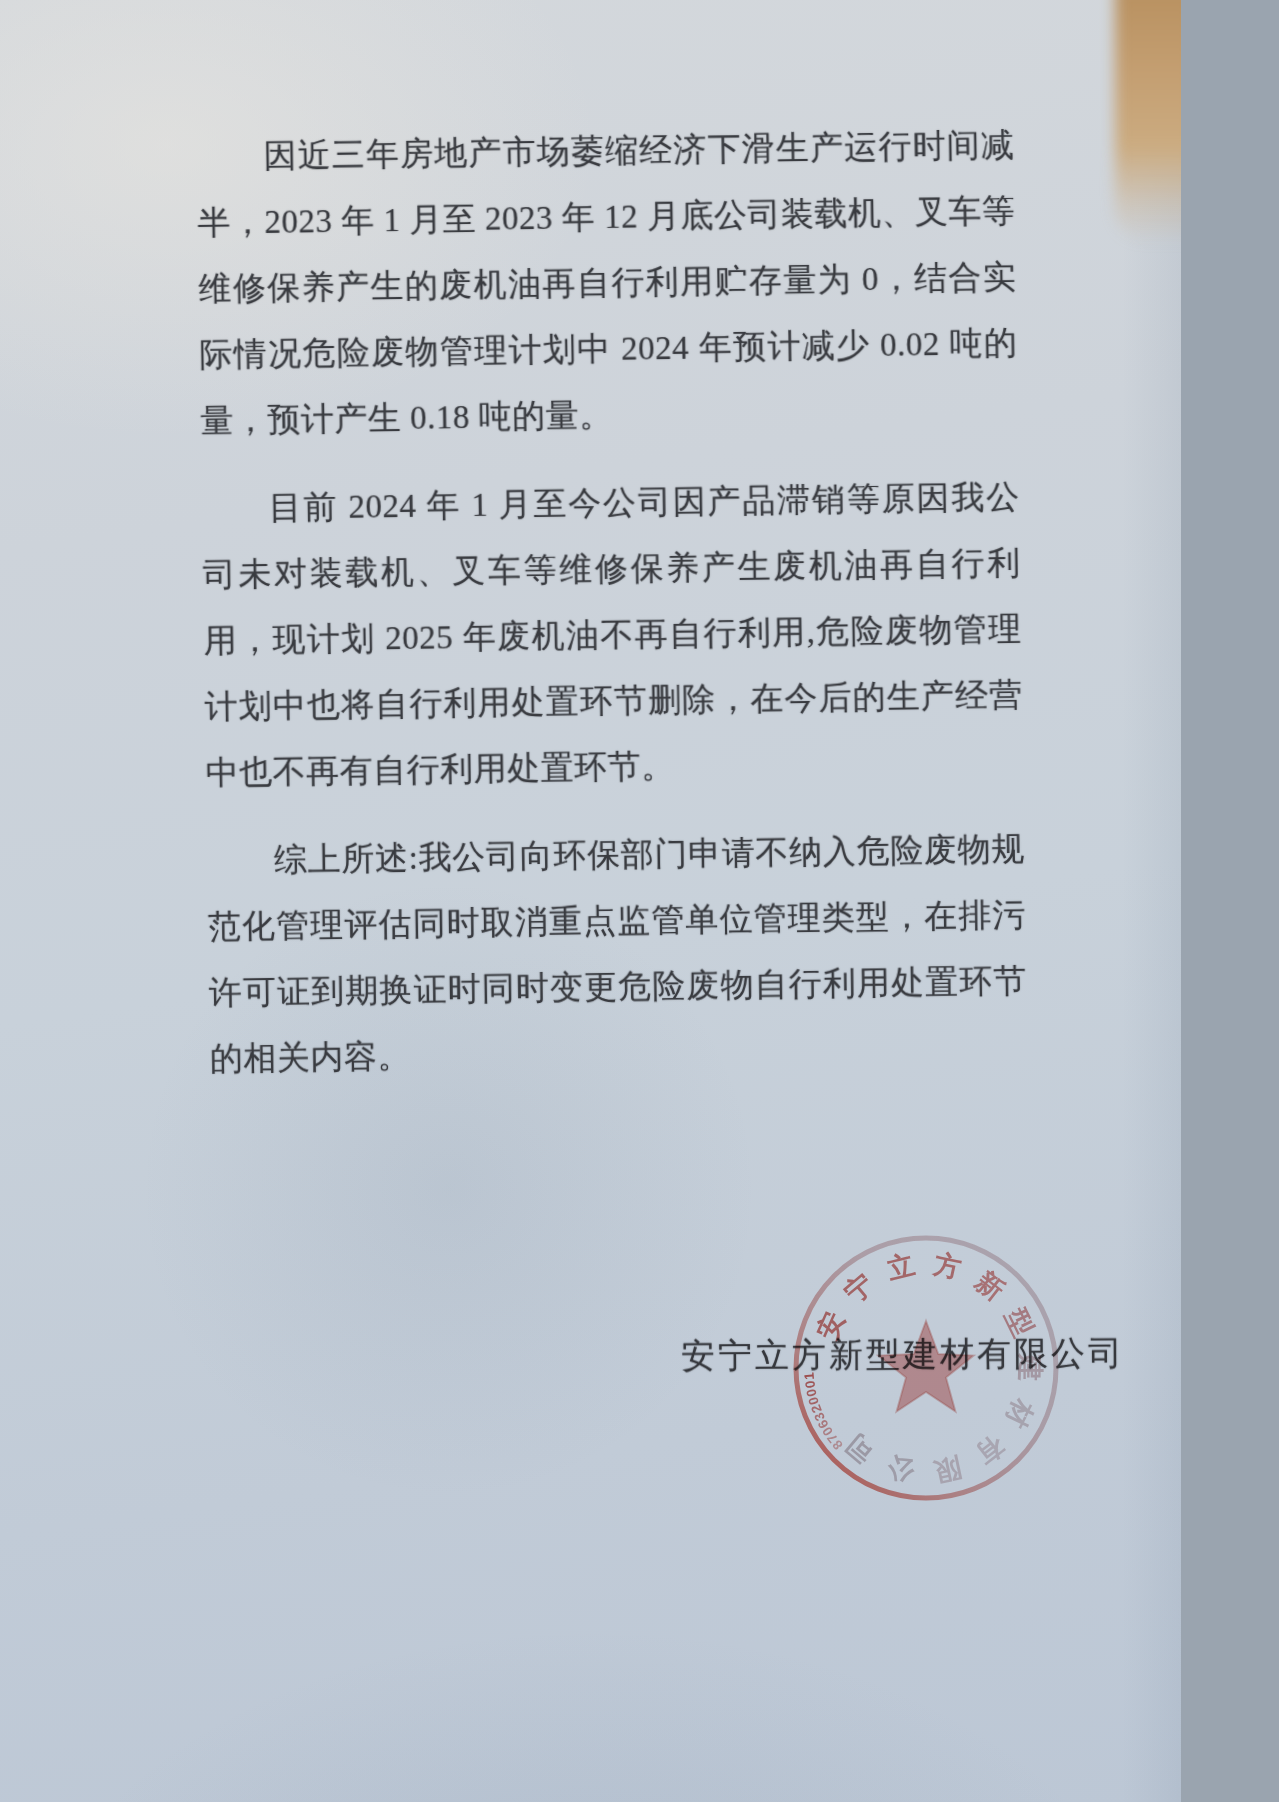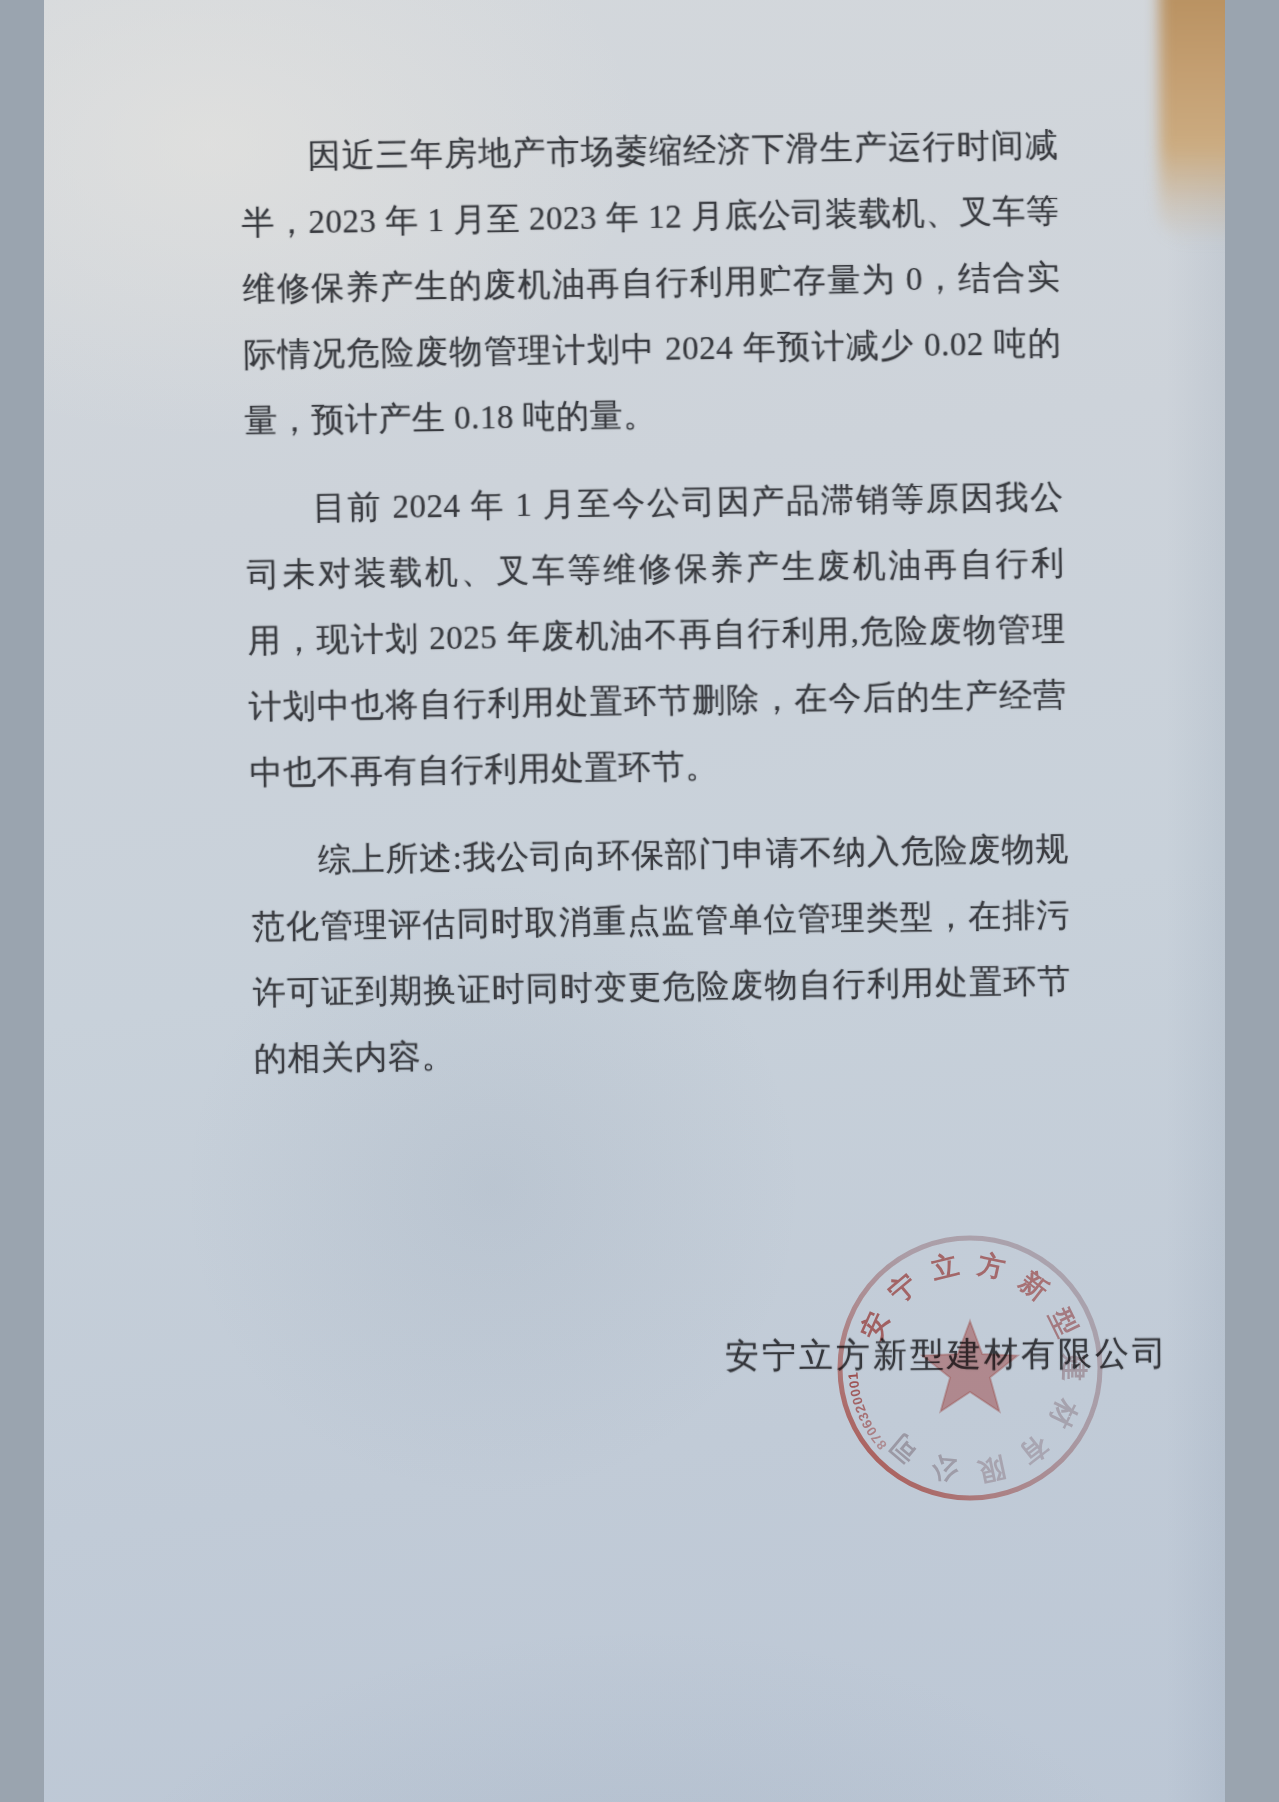--- a/index.html
+++ b/index.html
@@ -1,21 +1,20 @@
 <!DOCTYPE html>
 <html><head>
 <meta charset="utf-8">
 <style>
   html,body{margin:0;padding:0;background:#9aa4af;}
   .photo{
     position:relative;
     width:1181px;height:1802px;
     overflow:hidden;
     font-family:"Liberation Serif","DejaVu Serif",serif;
-    margin-left:44px;
   }
   
   .paper-bg{
     position:absolute;inset:0;
     background:
       radial-gradient(ellipse 620px 420px at 14% 8%, rgba(233,230,224,0.55), rgba(233,230,224,0) 70%),
       radial-gradient(circle 430px at 38% 66%, rgba(95,115,140,0.10), rgba(95,115,140,0) 72%),
       radial-gradient(ellipse 900px 600px at 50% 112%, rgba(100,122,150,0.16), rgba(100,122,150,0) 65%),
       linear-gradient(to left, rgba(96,116,140,0.10), rgba(96,116,140,0) 5%),
       linear-gradient(172deg, #d4d8dc 0%, #cdd3da 28%, #c8d1da 52%, #c1cbd7 78%, #bcc7d5 100%);

